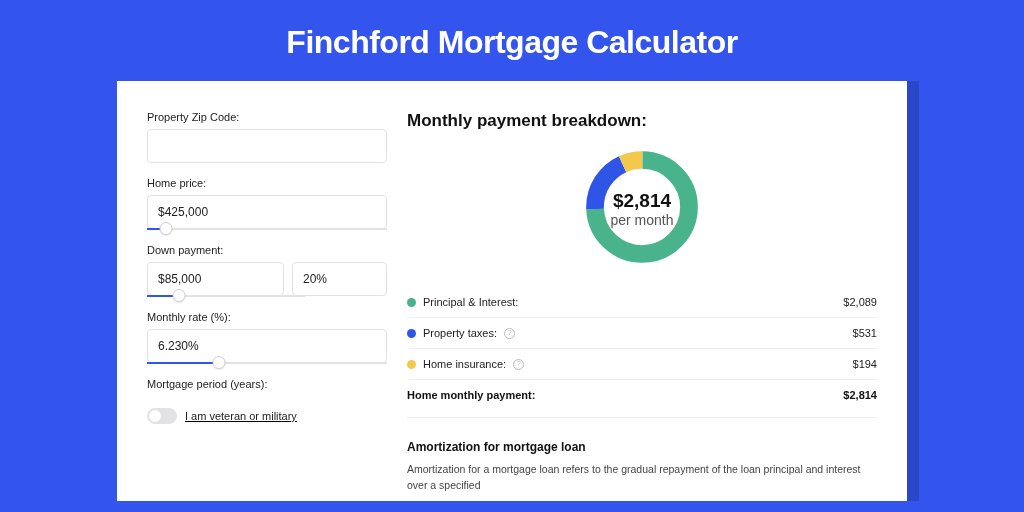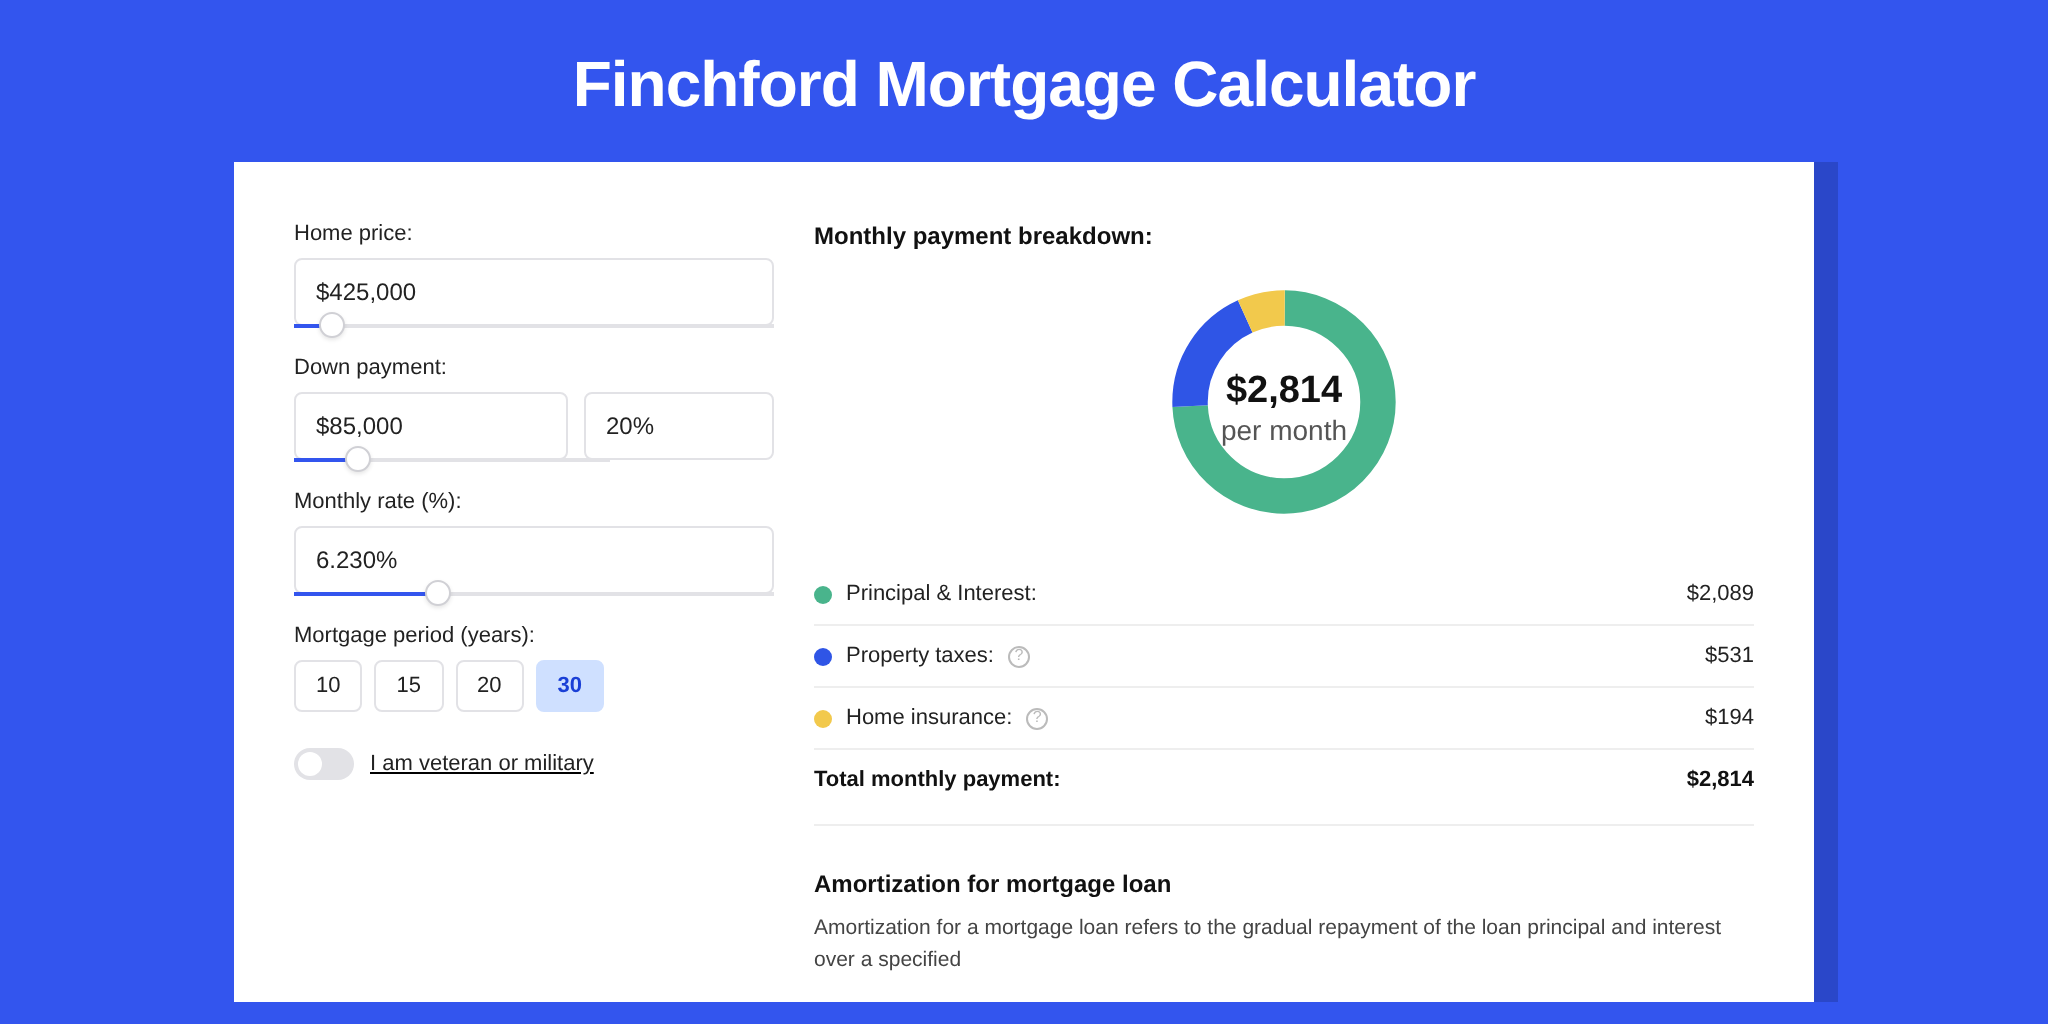--- a/index.html
+++ b/index.html
@@ -98,21 +98,21 @@
   }
   .toggle-knob {
     position: absolute;
     left: 2px; top: 2px;
     width: 12px; height: 12px;
     background: #fff;
     border-radius: 50%;
   }
   .toggle-label { font-size: 11px; color: #222; }
   .section-title {
-    font-size: 12px;
+    font-size: 17px;
     font-weight: 700;
     color: #111;
     margin-bottom: 14px;
   }
   .donut-wrap { text-align: center; margin-bottom: 14px; }
   .donut { position: relative; display: inline-block; }
   .donut-center {
     position: absolute;
     left: 0; top: 0; right: 0; bottom: 0;
     display: flex; flex-direction: column;
@@ -169,20 +169,24 @@
   }
 </style>
 </head>
 <body>
 
 <h1 class="page-title">Finchford Mortgage Calculator</h1>
 
 <div class="card">
   <div class="left-col">
 
+    <div class="field-group">
+      <label class="field-label">Property Zip Code:</label>
+      <input class="text-input" value="" style="">
+    </div>
 
     <div class="field-group">
       <label class="field-label">Home price:</label>
       <input class="text-input" value="$425,000" style="">
       <div class="slider-track">
         <div class="slider-fill" style="width:8%"></div>
         <div class="slider-thumb" style="left:8%"></div>
       </div>
     </div>
 
@@ -202,26 +206,20 @@
       <label class="field-label">Monthly rate (%):</label>
       <input class="text-input" value="6.230%" style="">
       <div class="slider-track">
         <div class="slider-fill" style="width:30%"></div>
         <div class="slider-thumb" style="left:30%"></div>
       </div>
     </div>
 
     <div class="field-group">
       <label class="field-label">Mortgage period (years):</label>
-      <div class="period-row">
-        <button class="period-btn">10</button>
-        <button class="period-btn">15</button>
-        <button class="period-btn">20</button>
-        <button class="period-btn active">30</button>
-      </div>
     </div>
 
     <div class="toggle-row">
       <div class="toggle">
         <div class="toggle-knob"></div>
       </div>
       <span class="toggle-label">I am veteran or military</span>
     </div>
 
   </div>
@@ -263,21 +261,21 @@
     <div class="legend-row">
       <div class="legend-left">
         <span class="dot dot-yellow"></span>
         <span>Home insurance:</span>
         <span class="info-icon">?</span>
       </div>
       <span class="legend-val">$194</span>
     </div>
 
     <div class="total-row">
-      <span>Total monthly payment:</span>
+      <span>Home monthly payment:</span>
       <span>$2,814</span>
     </div>
 
     <div class="amort-box">
       <div class="amort-title">Amortization for mortgage loan</div>
       <div class="amort-text">Amortization for a mortgage loan refers to the gradual repayment of the loan principal and interest over a specified</div>
     </div>
 
   </div>
 </div>

